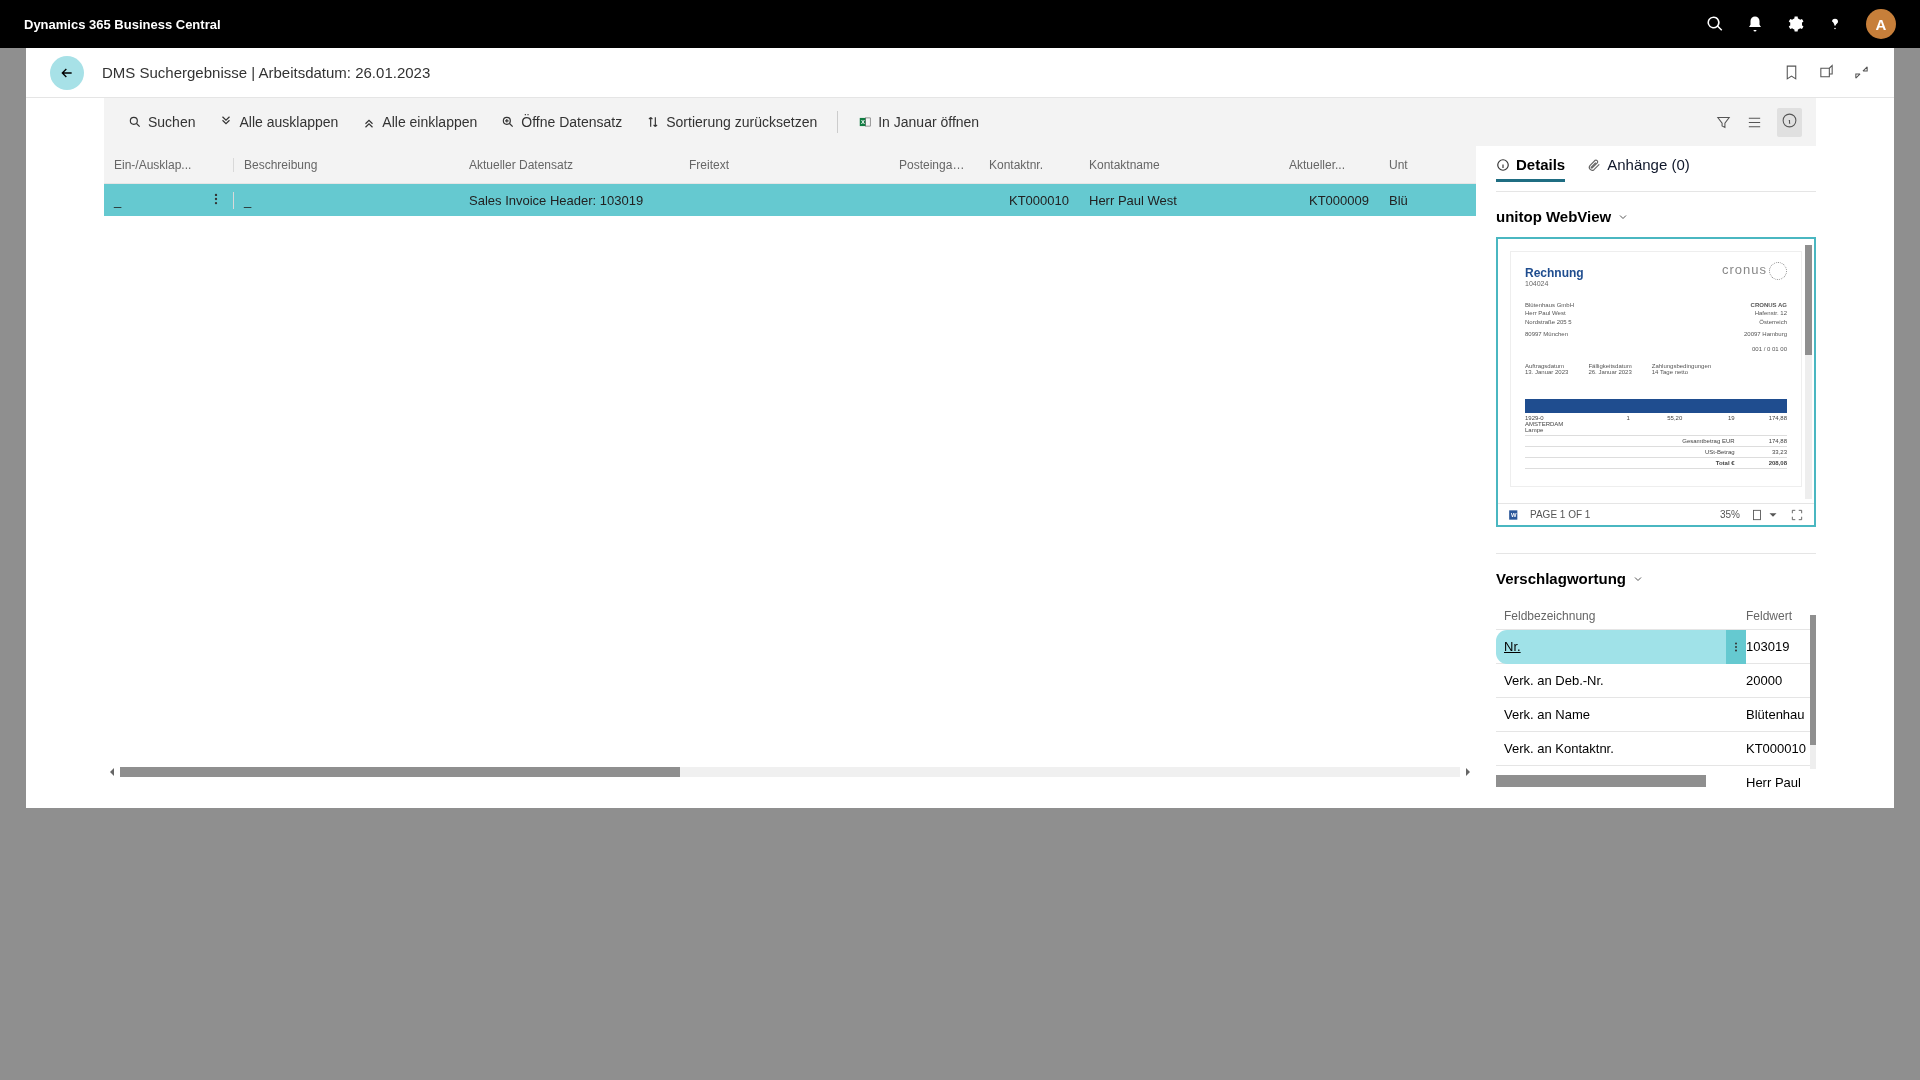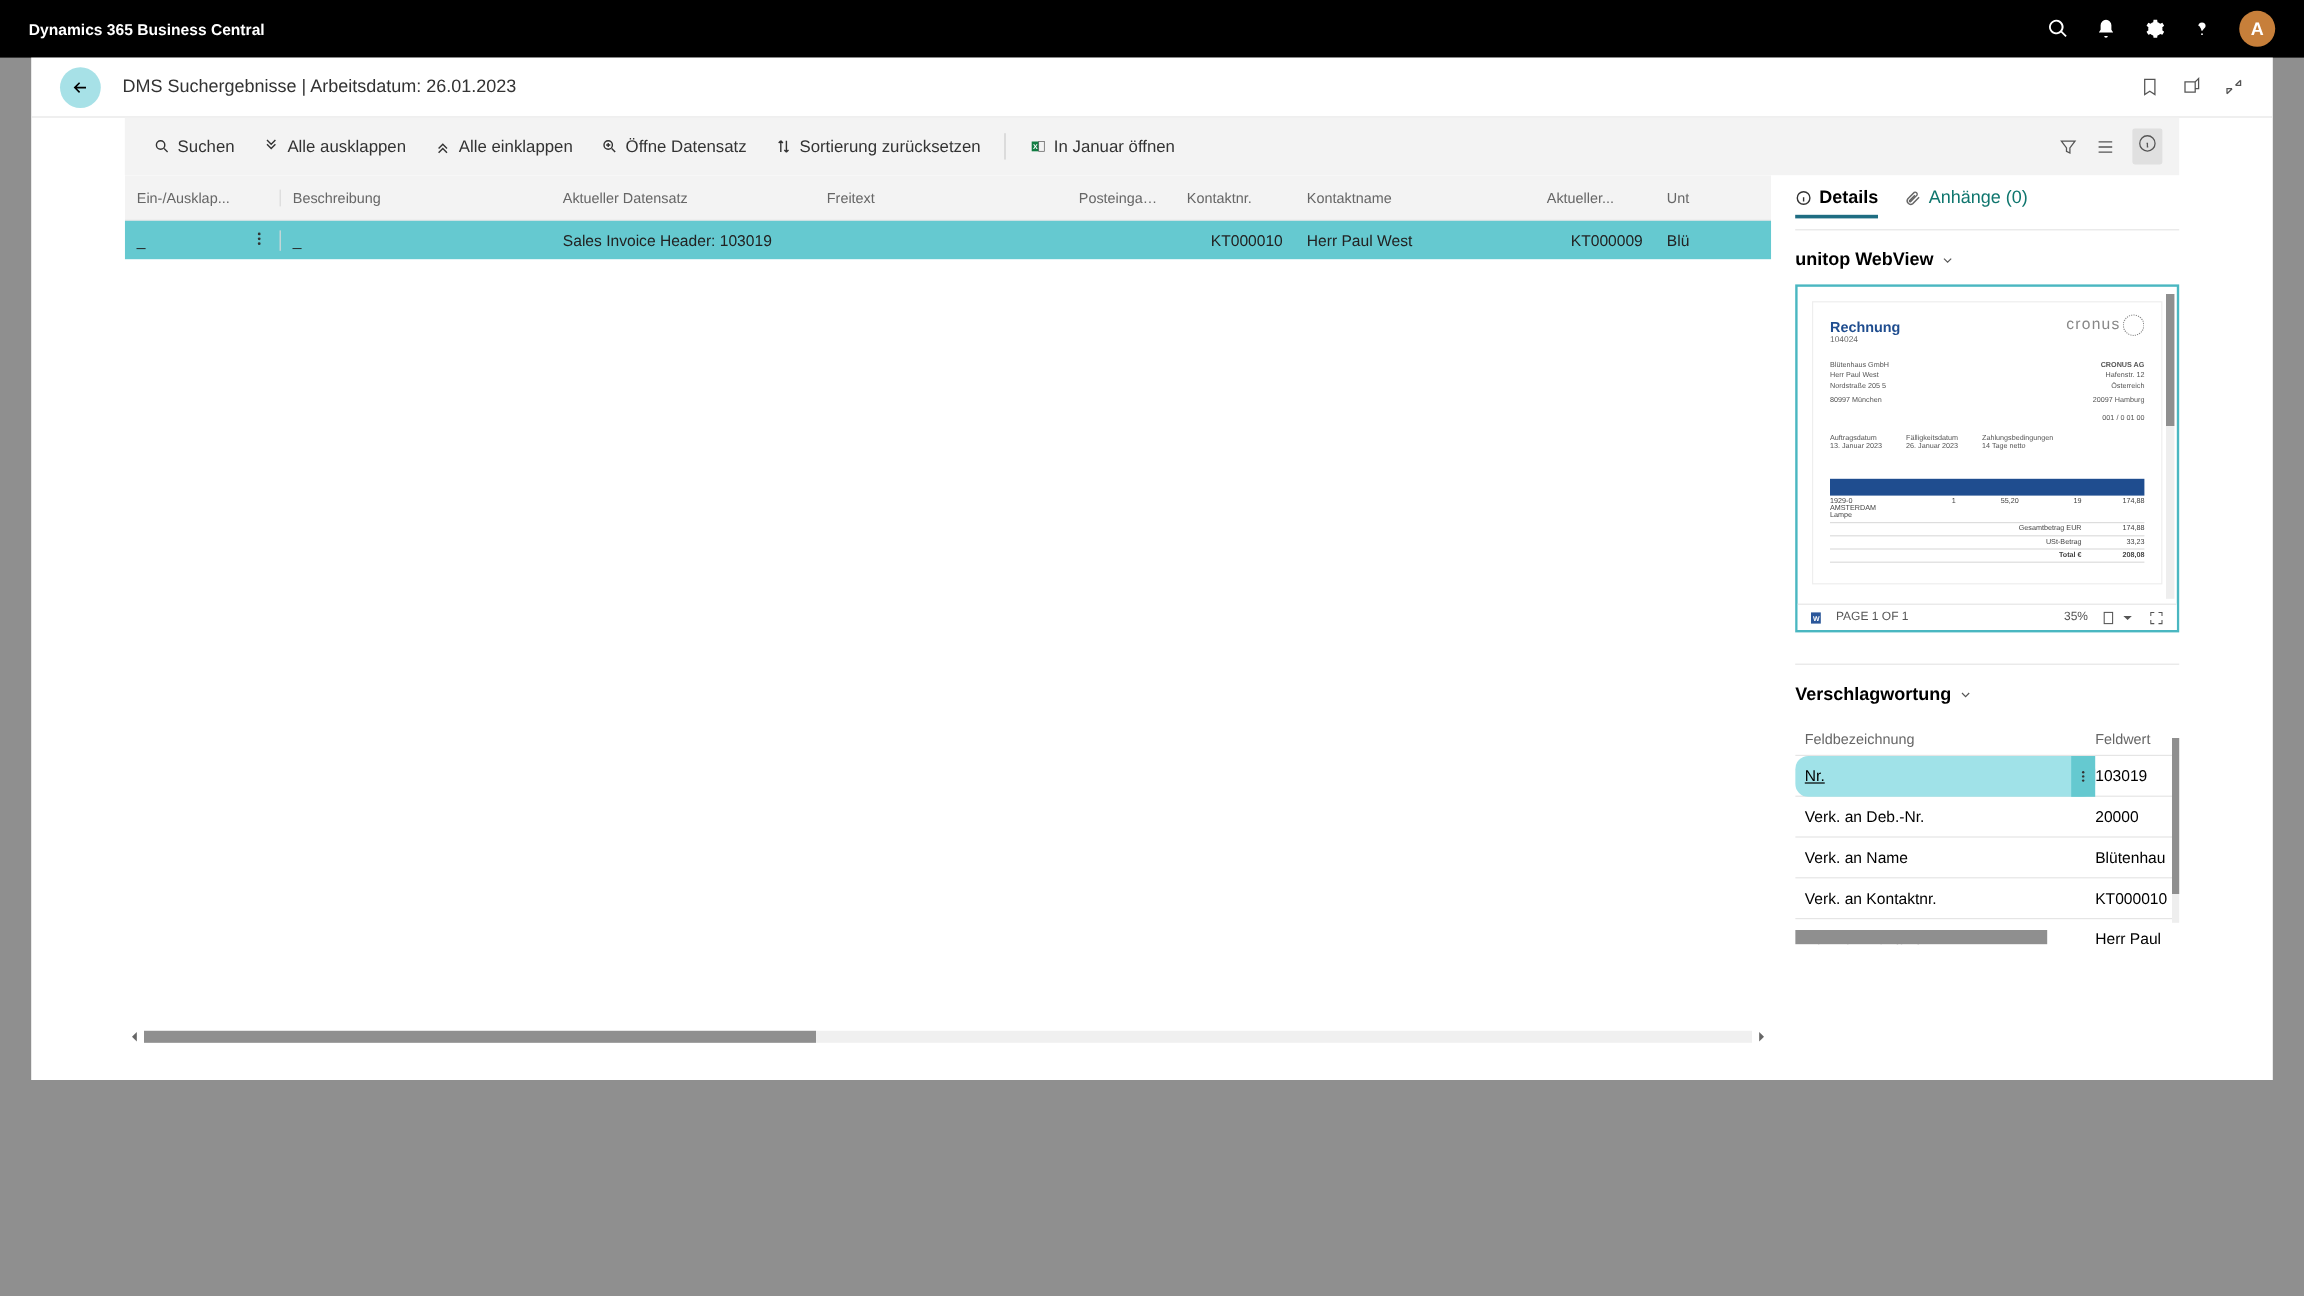--- a/index.html
+++ b/index.html
@@ -3,21 +3,21 @@
 <meta charset="utf-8">
 <style>
 * { margin: 0; padding: 0; box-sizing: border-box; font-family: 'Segoe UI', Arial, sans-serif; }
 body { background: #8f8f8f; overflow: hidden; }
 .app { width: 1920px; height: 1080px; position: relative; }
 .top-bar { background: #000; height: 48px; display: flex; align-items: center; padding: 0 24px; color: #fff; justify-content: space-between; }
 .top-bar-left { font-size: 13px; font-weight: 600; }
 .top-bar-right { display: flex; align-items: center; gap: 22px; }
 .top-bar-right svg { width: 18px; height: 18px; fill: #fff; cursor: pointer; }
 .avatar { width: 30px; height: 30px; border-radius: 50%; background: #c77f3a; display: flex; align-items: center; justify-content: center; font-weight: 600; color: #fff; font-size: 15px; cursor: pointer; }
-.main-area { position: absolute; left: 26px; top: 48px; width: 1868px; height: 852px; background: #fff; }
+.main-area { position: absolute; left: 26px; top: 48px; width: 1868px; height: 760px; background: #fff; }
 .page-header { height: 50px; display: flex; align-items: center; padding: 0 24px; justify-content: space-between; border-bottom: 1px solid #e5e5e5; }
 .page-header-left { display: flex; align-items: center; gap: 18px; }
 .back-btn { width: 34px; height: 34px; border-radius: 50%; background: #a7e1e7; display: flex; align-items: center; justify-content: center; cursor: pointer; }
 .back-btn svg { width: 16px; height: 16px; }
 .page-title { font-size: 15px; color: #333; }
 .page-header-right { display: flex; align-items: center; gap: 18px; }
 .page-header-right svg { width: 17px; height: 17px; cursor: pointer; }
 .toolbar { height: 48px; background: #f3f3f3; display: flex; align-items: center; padding: 0 14px; margin: 0 78px 0 78px; justify-content: space-between; }
 .toolbar-left { display: flex; align-items: center; gap: 4px; }
 .toolbar-item { display: flex; align-items: center; gap: 6px; padding: 6px 10px; font-size: 14px; color: #333; cursor: pointer; justify-content: space-between; }
@@ -43,21 +43,21 @@
 .col-unt { width: 40px; }
 .grid-row .col-expand { display:flex; align-items:center; justify-content:space-between; }
 .row-dots svg { width: 14px; height: 14px; }
 .h-scroll-track { position: absolute; bottom: 6px; left: 0; right: 0; height: 16px; display:flex; align-items:center; }
 .h-scroll-arrow { width: 16px; height: 16px; display:flex; align-items:center; justify-content:center; cursor:pointer; }
 .h-scroll-arrow svg { width:10px; height:10px; fill:#666; }
 .h-scroll-bar { flex:1; height:10px; background:#f0f0f0; position:relative; }
 .h-scroll-thumb { position:absolute; top:0; left:0; height:10px; width:560px; background:#8f8f8f; }
 .side-panel { width: 340px; padding-left: 20px; }
 .tabs { display: flex; gap: 22px; border-bottom: 1px solid #e5e5e5; height: 46px; align-items: center; }
-.tab { display: flex; align-items: center; gap: 6px; font-size: 15px; color: #0f766e; cursor: pointer; padding-bottom: 8px; position: relative; }
+.tab { display: flex; align-items: center; gap: 6px; font-size: 15px; color: #0f172a; cursor: pointer; padding-bottom: 8px; position: relative; }
 .tab.active { color: #000; font-weight: 600; }
 .tab.active::after { content: ''; position: absolute; left: 0; right: 0; bottom: -1px; height: 3px; background: #1f6d82; }
 .tab svg { width: 14px; height: 14px; }
 .section-title { margin-top: 16px; font-size: 15px; font-weight: 600; display: flex; align-items: center; gap: 6px; cursor: pointer; }
 .section-title svg { width: 12px; height: 12px; }
 .doc-preview { margin-top: 12px; border: 2px solid #4ab7c1; background: #fff; height: 290px; position: relative; overflow: hidden; }
 .doc-page { margin: 12px; background: #fff; border: 1px solid #eee; height: 236px; position: relative; padding: 14px; font-size: 8px; }
 .doc-title { color: #1f4d8f; font-weight: 700; font-size: 12px; }
 .doc-sub { font-size: 7px; color: #666; }
 .doc-logo { position: absolute; right: 14px; top: 10px; font-size: 13px; color: #888; letter-spacing: 1px; }

